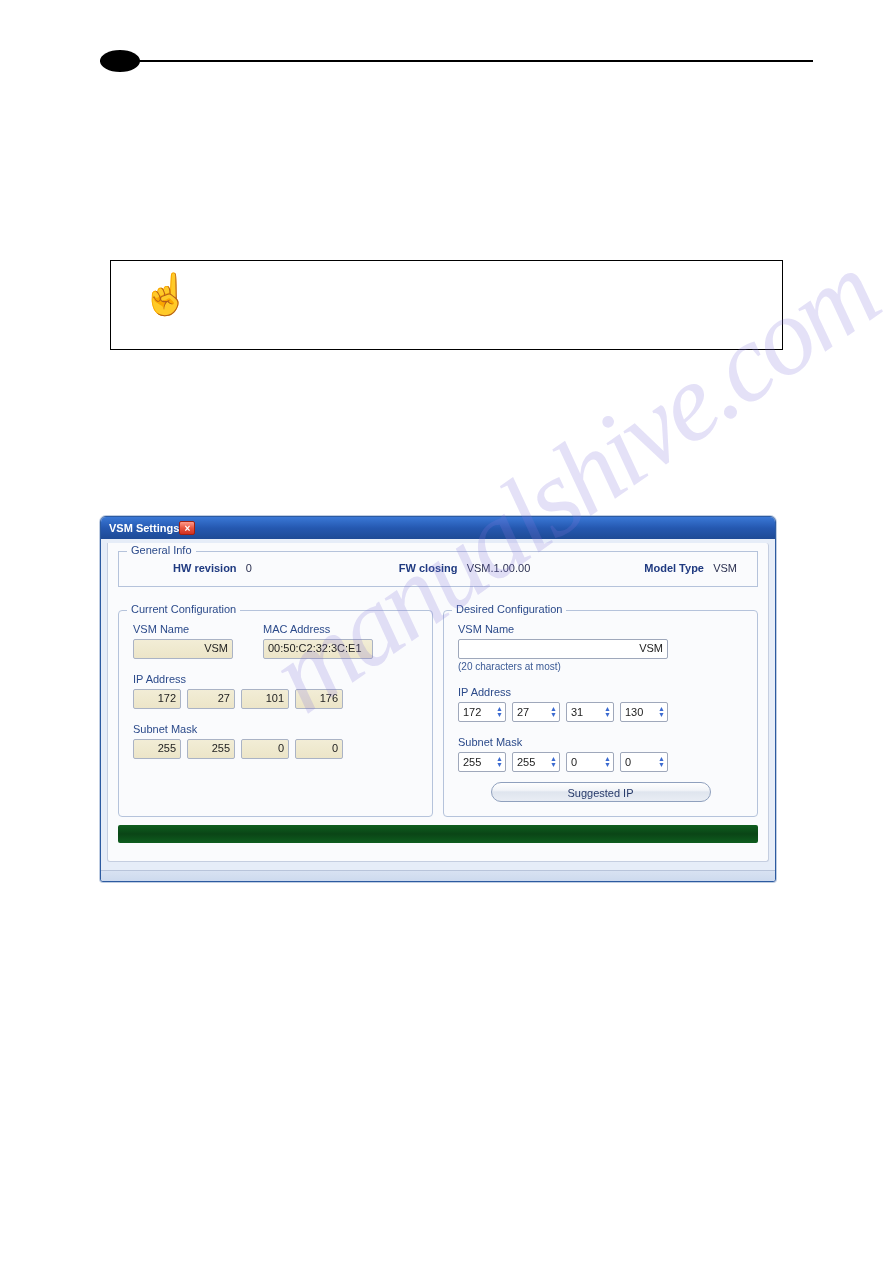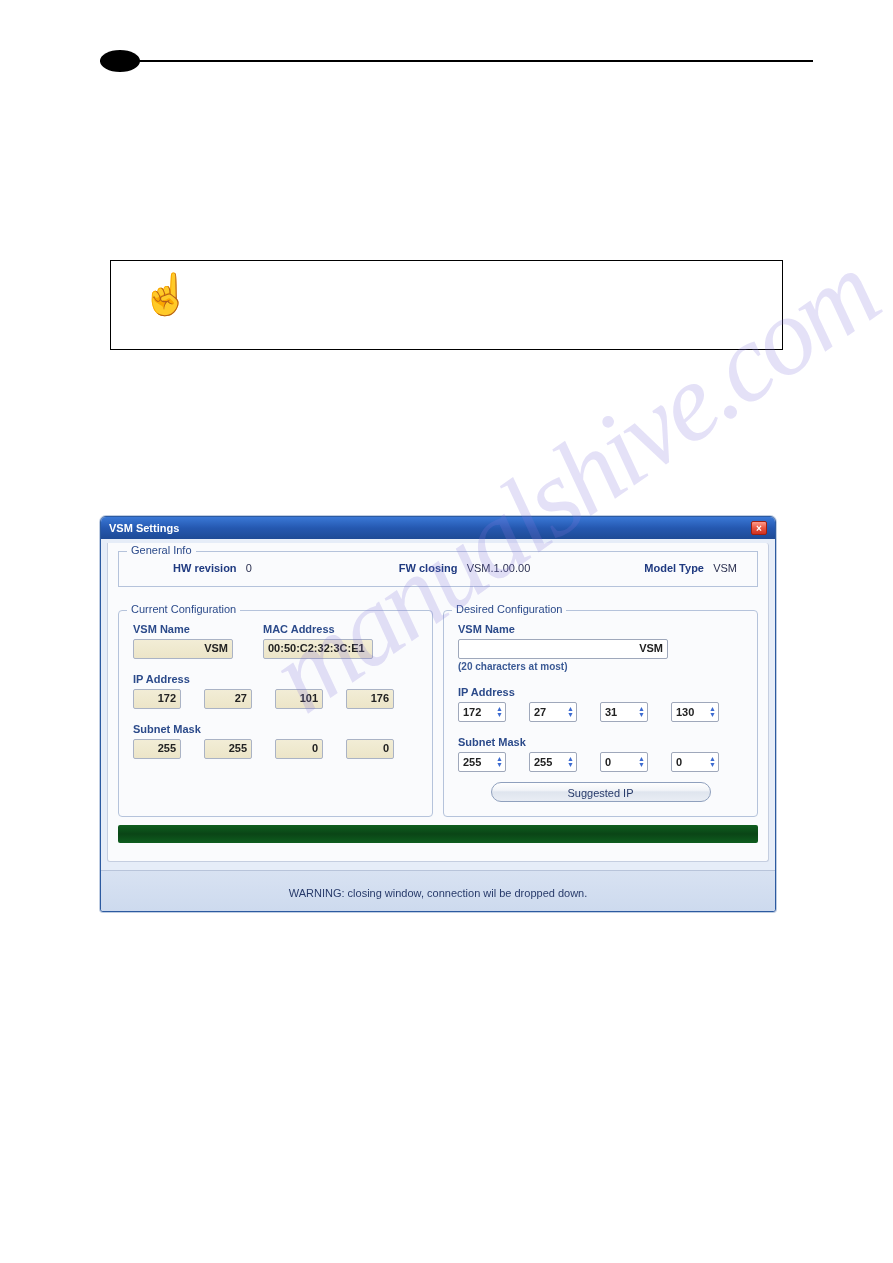--- a/index.html
+++ b/index.html
@@ -7,21 +7,21 @@
   
   .page-marker { position: absolute; top: 50px; left: 100px; width: 40px; height: 22px; background: #000; border-radius: 50%; }
   .page-line { position: absolute; top: 60px; left: 100px; right: 80px; height: 1.5px; background: #000; }
 
   .watermark { position: absolute; top: 420px; left: 220px; font-size: 110px; color: rgba(130,120,220,0.22); font-style: italic; font-family: "Times New Roman", serif; transform: rotate(-35deg); pointer-events: none; z-index: 50; letter-spacing: -4px; }
 
   .note-box { position: absolute; top: 260px; left: 110px; right: 110px; height: 90px; border: 1px solid #000; }
   .hand-icon { position: absolute; top: 10px; left: 30px; font-size: 40px; }
 
   .window { position: absolute; top: 516px; left: 100px; width: 676px; background: #e8eef8; border: 1px solid #2c5aa0; border-radius: 6px 6px 3px 3px; box-shadow: 0 0 0 1px rgba(44,90,160,0.3); overflow: hidden; }
-  .titlebar { height: 22px; background: linear-gradient(to bottom, #3a78d6 0%, #2558b0 50%, #1e4a95 100%); color: #fff; font-weight: bold; padding: 3px 8px; display: flex; justify-content: space-between; align-items: center; font-size: 11px; }
+  .titlebar { height: 22px; background: linear-gradient(to bottom, #3a78d6 0%, #2558b0 50%, #1e4a95 100%); color: #fff; font-weight: bold; padding: 3px 8px; display: flex; justify-content: flex-start; align-items: center; font-size: 11px; }
   .close-x { width: 16px; height: 14px; background: linear-gradient(to bottom,#ff9c8c,#e85540,#d03020); border-radius: 2px; display:flex; align-items:center; justify-content:center; color:#fff; font-weight:bold; font-size:10px; border:1px solid #a02010; cursor:pointer; }
   
   .window-body { background: #e6edf8; padding: 4px 6px 8px 6px; }
   .tabs { display:flex; gap:2px; border-bottom: 1px solid #a9b4c6; }
   .tab { padding: 3px 8px 4px 8px; background: linear-gradient(to bottom,#f5f5f5,#e5e5e5); border: 1px solid #a9b4c6; border-bottom: none; border-radius: 4px 4px 0 0; color: #2b3a60; cursor:pointer; position:relative; top:1px; }
   .tab.active { background: linear-gradient(to bottom,#fff,#f6f8fb); font-weight: normal; }
   
   .tab-panel { background: #fafbfd; border: 1px solid #c5cee0; border-top:none; border-radius: 0 3px 3px 3px; padding: 8px 10px 12px 10px; }
 
   .groupbox { border: 1px solid #b5c3db; border-radius: 0; padding: 8px 10px 10px 10px; margin-bottom: 23px; position: relative; }
@@ -32,35 +32,35 @@
   .val { color: #2b3050; }
 
   .two-col { display:flex; gap: 10px; }
   .col { flex:1; border: 1px solid #b5c3db; border-radius: 4px; padding: 12px 14px 14px 14px; position:relative; }
   
   .field-label { color: #2b4a8a; margin-bottom: 4px; display:block; }
   .ro-input { height: 20px; background: linear-gradient(to bottom,#f2edd6,#ece5c8); border: 1px solid #aab3c5; border-radius: 2px; text-align: right; padding: 2px 4px; color: #222; display:inline-block; }
   .txt-input { height: 20px; background:#fff; border:1px solid #9fa8bb; border-radius:2px; text-align:right; padding:2px 4px; color:#222; display:inline-block; }
   .hint { color:#3b5a95; font-size:10px; margin-top:2px; }
 
-  .ip-row { display:flex; gap:23px; }
+  .ip-row { display:flex; gap:6px; }
   .oct { width:48px; height:20px; background:linear-gradient(to bottom,#f2edd6,#ece5c8); border:1px solid #aab3c5; border-radius:2px; text-align:right; padding:2px 4px; color:#222; }
   
   .spin { display:inline-flex; align-items:center; background:#fff; border:1px solid #9fa8bb; border-radius:2px; height:20px; width:48px; padding:0 2px 0 4px; justify-content:space-between; }
   .spin span { color:#222; }
   .spin .arrows { display:flex; flex-direction:column; line-height:6px; font-size:7px; color:#3b6ad0; cursor:pointer; }
   
   .xp-btn { display:block; width:220px; height:20px; margin: 10px auto 0 auto; background: linear-gradient(to bottom,#fefefe 0%,#f2f4f8 40%,#dfe5ee 50%,#e9edf4 100%); border:1px solid #8fa0bd; border-radius:11px; color:#273a6a; text-align:center; line-height:20px; cursor:pointer; }
 
   .progress { height:18px; background: linear-gradient(to bottom,#0e5d1e,#0a4516,#0e5d1e); margin: 8px 0 6px 0; border-radius:2px; }
   .wide-btn { display:block; width:100%; height:22px; background: linear-gradient(to bottom,#fefefe 0%,#f1f3f7 40%,#dfe4ed 50%,#eaeef5 100%); border:1px solid #8fa0bd; border-radius:11px; color:#273a6a; text-align:center; line-height:20px; cursor:pointer; }
   .warn { text-align:center; color:#273a6a; margin: 12px 0 6px 0; }
   .bottom-bar { padding: 4px 6px 6px 6px; background: linear-gradient(to bottom,#d8e2f2,#cddaee); border-top:1px solid #b8c4da; }
 
-  .sect { margin-bottom: 14px; font-weight: bold; }
+  .sect { margin-bottom: 14px; }
 </style>
 </head>
 <body>
 
 <div class="page-marker"></div>
 <div class="page-line"></div>
 
 <div class="note-box">
   <div class="hand-icon">☝</div>
 </div>
@@ -177,15 +177,14 @@
 
           <div class="xp-btn">Suggested IP</div>
         </div>
       </div>
 
       <div class="progress"></div>
     </div>
 
   </div>
   <div class="bottom-bar">
-    <div class="warn">WARNING: closing window, connection wil be dropped down.</div>
   </div>
 </div>
 
 </body></html>

